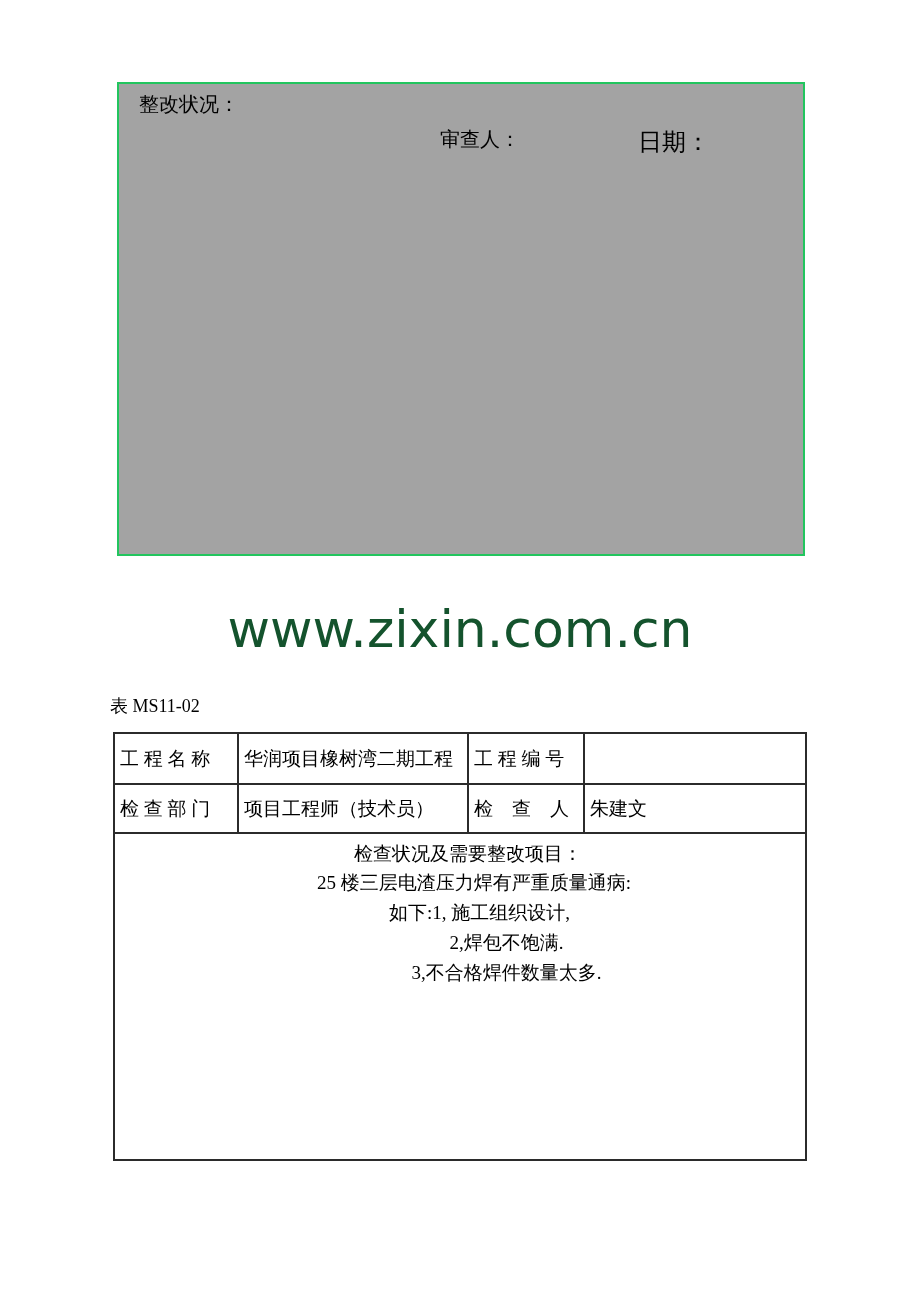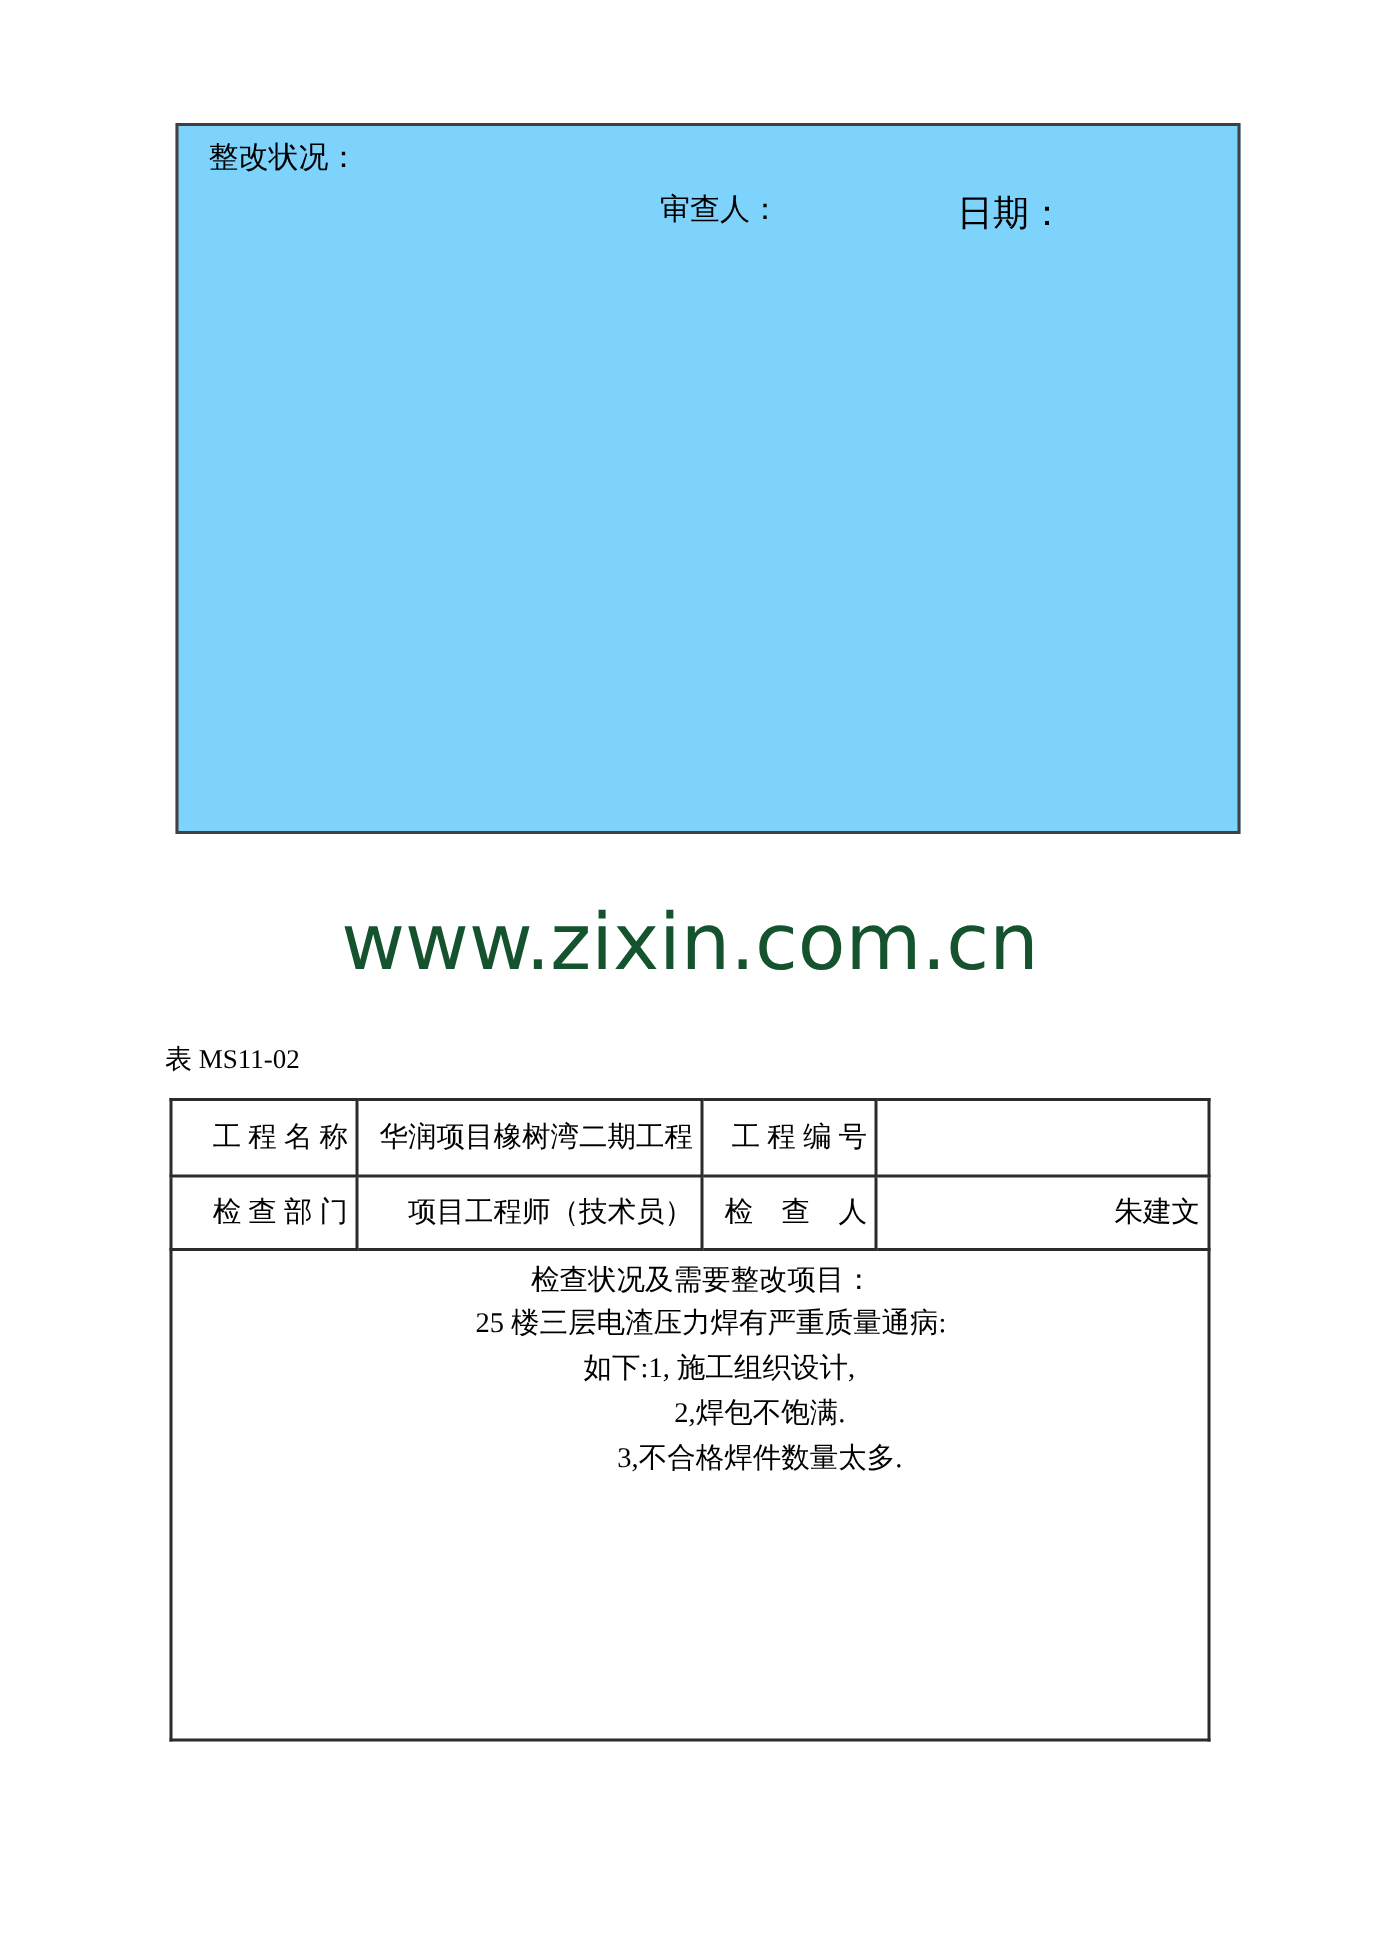--- a/index.html
+++ b/index.html
@@ -6,21 +6,21 @@
   body{
     width:920px;height:1302px;background:#ffffff;position:relative;
     font-family:"Liberation Serif","DejaVu Serif",serif;color:#000;
     overflow:hidden;
   }
   .page{position:absolute;inset:0;}
 
   
   .rect-box{
     position:absolute;left:117px;top:82px;width:684px;height:470px;
-    border:2px solid #404040;background:#7dd3fc;padding-left:22px;
+    border:2px solid #22c55e;background:#a3a3a3;
   }
   .rect-label{position:absolute;left:20px;top:7px;font-size:20px;}
   .reviewer-label{position:absolute;left:321px;top:42px;font-size:20px;}
   .date-label{position:absolute;left:519px;top:42px;font-size:24px;}
 
   
   .doc-title{
     position:absolute;left:0;top:567px;width:100%;margin:0;
     text-align:center;font-size:26px;font-weight:bold;
     font-family:"DejaVu Sans","Liberation Sans",sans-serif;
@@ -38,21 +38,21 @@
   
   .form-code{position:absolute;left:110px;top:694px;font-size:18px;}
 
   
   .info-table{
     position:absolute;left:113px;top:732px;width:692px;
     border-collapse:collapse;table-layout:fixed;
     font-size:19px;
   }
   .info-table td{
-    border:2px solid #2b2b2b;text-align:right;vertical-align:middle;
+    border:2px solid #2b2b2b;text-align:left;vertical-align:middle;
     padding:2px 5px;line-height:24px;overflow:hidden;
   }
   .col-l1{width:124px;} .col-v1{width:230px;} .col-l2{width:116px;} .col-v2{width:222px;}
   .row-1 td{height:45px;}
   .row-2 td{height:51px;}
   .row-3 td{height:43px;}
   .lbl{white-space:pre;}
 
   td.notes-cell{
     height:320px;text-align:center;vertical-align:top;padding:5px 8px 0 0;

